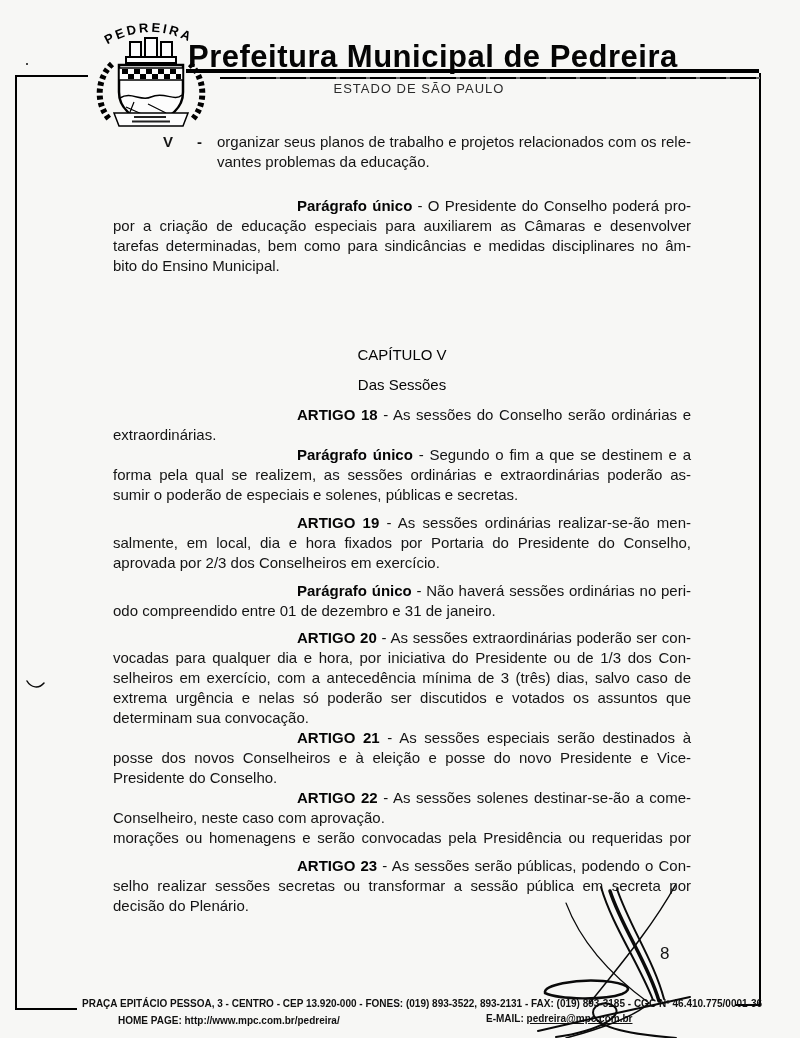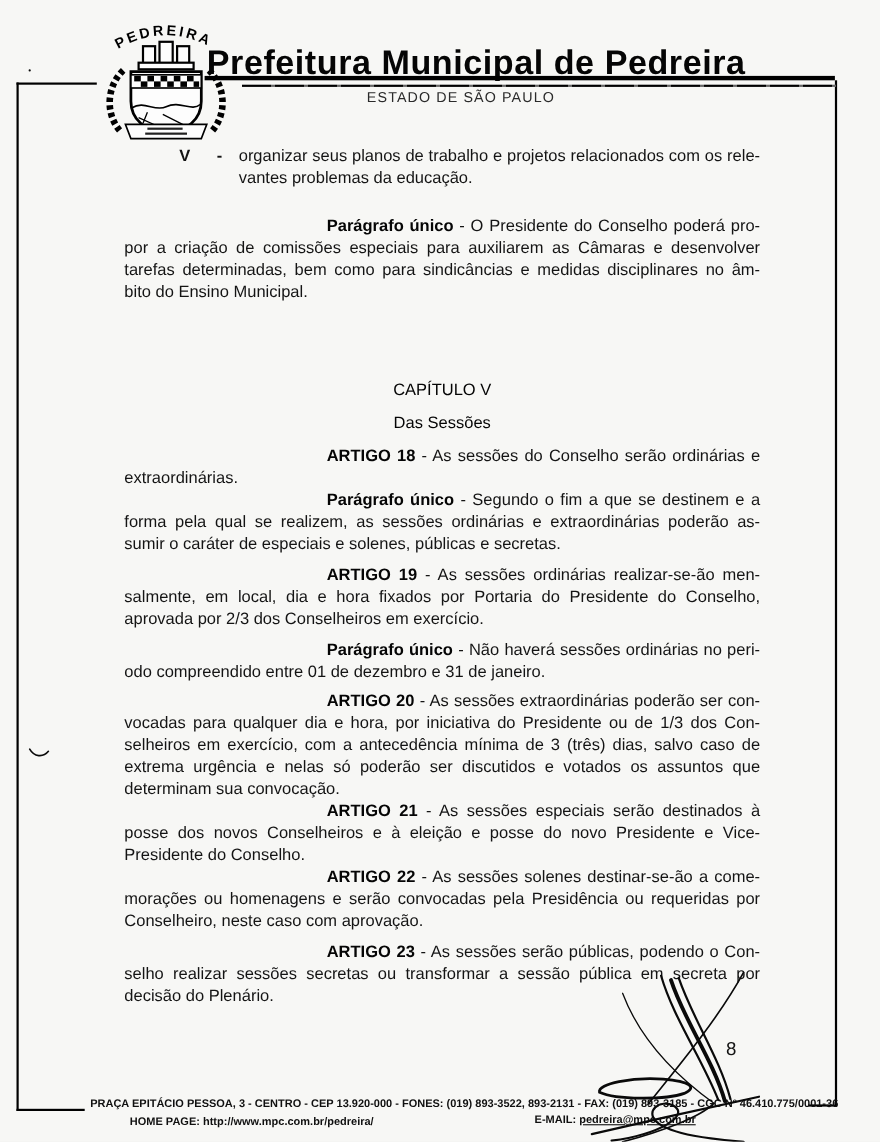--- a/index.html
+++ b/index.html
@@ -104,34 +104,34 @@
 
   <div class="docbody">
       <div class="item" style="margin-top: 0px;">
         <span class="marker">V</span>
         <span class="dash">-</span>
         <div class="line j">organizar seus planos de trabalho e projetos relacionados com os rele-</div>
         <div class="line last j">vantes problemas da educação.</div>
       </div>
       <div class="para" style="margin-top: 24px;">
         <div class="line j"><span class="ind"></span><b>Parágrafo único</b> - O Presidente do Conselho poderá pro-</div>
-        <div class="line j">por a criação de comissões especiais para auxiliarem as Câmaras e desenvolver</div>
+        <div class="line j">por a criação de educação especiais para auxiliarem as Câmaras e desenvolver</div>
         <div class="line j">tarefas determinadas, bem como para sindicâncias e medidas disciplinares no âm-</div>
         <div class="line last j">bito do Ensino Municipal.</div>
       </div>
       <div class="heading" style="margin-top: 69px;">CAPÍTULO V</div>
       <div class="heading" style="margin-top: 10px;">Das Sessões</div>
       <div class="para" style="margin-top: 10px;">
         <div class="line j"><span class="ind"></span><b>ARTIGO 18</b> - As sessões do Conselho serão ordinárias e</div>
         <div class="line last j">extraordinárias.</div>
       </div>
       <div class="para" style="">
         <div class="line j"><span class="ind"></span><b>Parágrafo único</b> - Segundo o fim a que se destinem e a</div>
         <div class="line j">forma pela qual se realizem, as sessões ordinárias e extraordinárias poderão as-</div>
-        <div class="line last j">sumir o caráter de especiais e solenes, públicas e secretas.</div>
+        <div class="line last j">sumir o poderão de especiais e solenes, públicas e secretas.</div>
       </div>
       <div class="para" style="margin-top: 8px;">
         <div class="line j"><span class="ind"></span><b>ARTIGO 19</b> - As sessões ordinárias realizar-se-ão men-</div>
         <div class="line j">salmente, em local, dia e hora fixados por Portaria do Presidente do Conselho,</div>
         <div class="line last j">aprovada por 2/3 dos Conselheiros em exercício.</div>
       </div>
       <div class="para" style="margin-top: 8px;">
         <div class="line j"><span class="ind"></span><b>Parágrafo único</b> - Não haverá sessões ordinárias no peri-</div>
         <div class="line last j">odo compreendido entre 01 de dezembro e 31 de janeiro.</div>
       </div>
@@ -142,22 +142,22 @@
         <div class="line j">extrema urgência e nelas só poderão ser discutidos e votados os assuntos que</div>
         <div class="line last j">determinam sua convocação.</div>
       </div>
       <div class="para" style="margin-top: 0px;">
         <div class="line j"><span class="ind"></span><b>ARTIGO 21</b> - As sessões especiais serão destinados à</div>
         <div class="line j">posse dos novos Conselheiros e à eleição e posse do novo Presidente e Vice-</div>
         <div class="line last j">Presidente do Conselho.</div>
       </div>
       <div class="para" style="">
         <div class="line j"><span class="ind"></span><b>ARTIGO 22</b> - As sessões solenes destinar-se-ão a come-</div>
+        <div class="line last j">Conselheiro, neste caso com aprovação.</div>
         <div class="line j">morações ou homenagens e serão convocadas pela Presidência ou requeridas por</div>
-        <div class="line last j">Conselheiro, neste caso com aprovação.</div>
       </div>
       <div class="para" style="margin-top: 8px;">
         <div class="line j"><span class="ind"></span><b>ARTIGO 23</b> - As sessões serão públicas, podendo o Con-</div>
         <div class="line j">selho realizar sessões secretas ou transformar a sessão pública em secreta por</div>
         <div class="line last j">decisão do Plenário.</div>
       </div>
     </div>
 
   <div class="pagenum">8</div>
 

